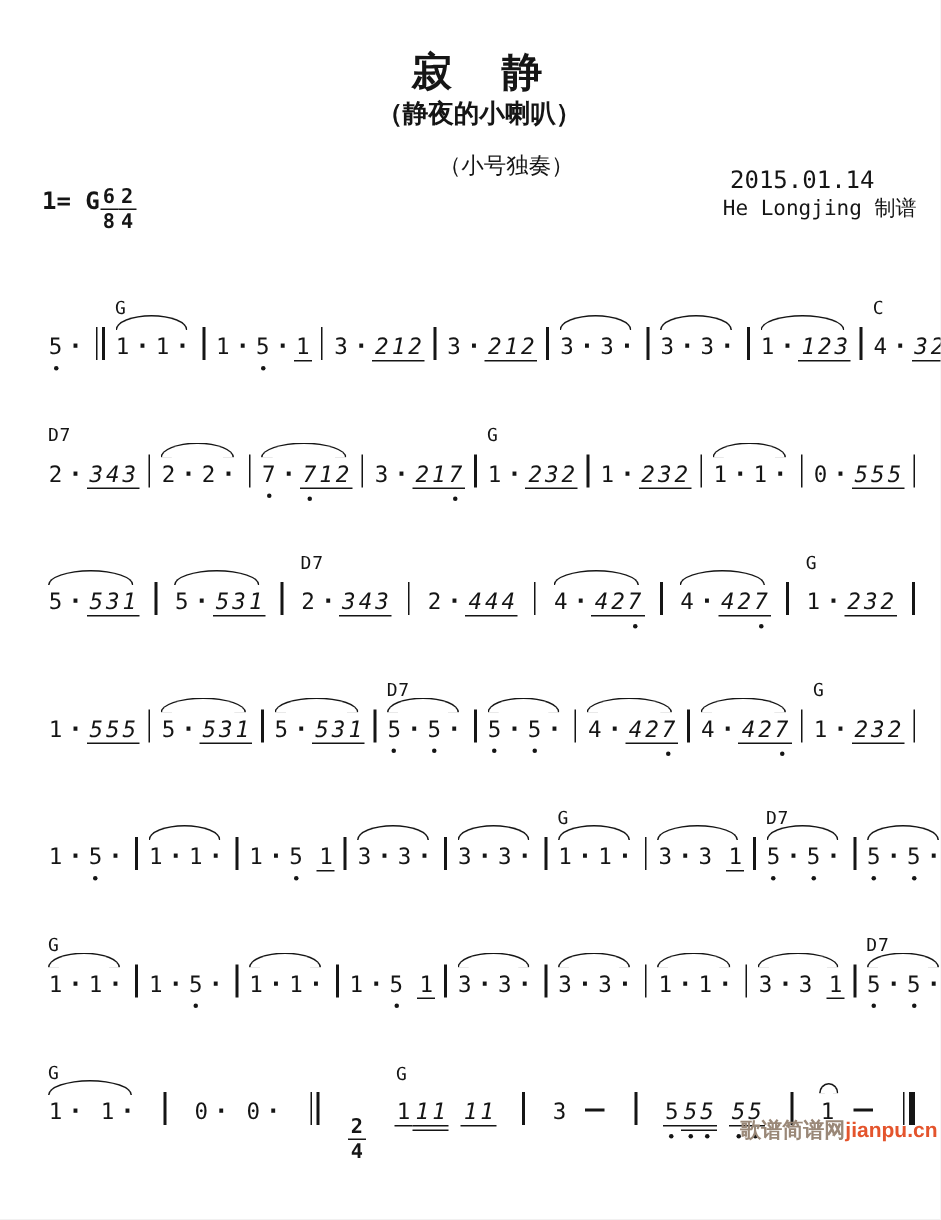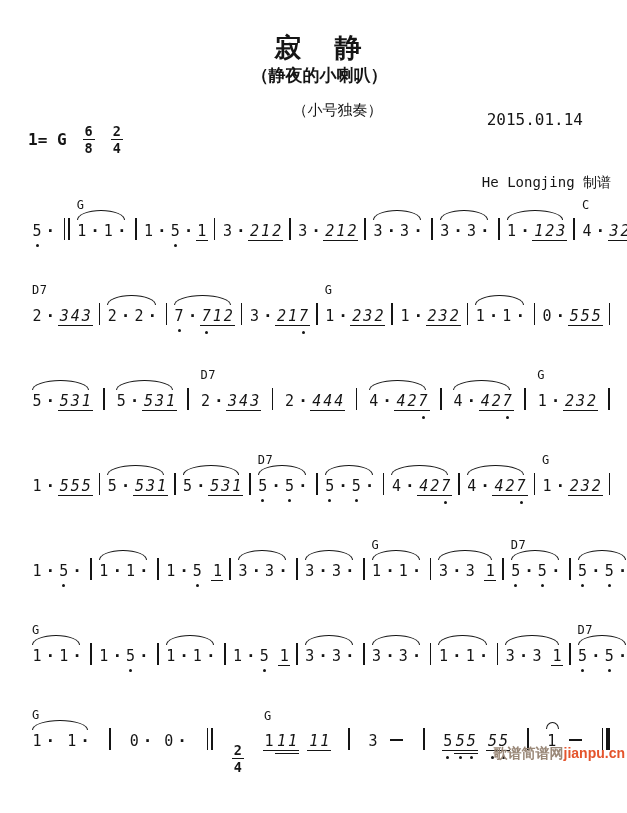--- a/index.html
+++ b/index.html
@@ -10,23 +10,23 @@
     padding-left:12px;
   }
   
   .title{position:absolute;top:30px;left:0;right:0;text-align:center;
     font-family:"Liberation Sans",sans-serif;font-size:27px;font-weight:bold;letter-spacing:3px;}
   .subtitle{position:absolute;top:64px;left:0;right:0;text-align:center;
     font-family:Liberation Serif, serif;font-size:17px;font-weight:bold;}
   .instrument{position:absolute;top:101px;left:0;right:0;text-align:center;
     font-family:"Liberation Sans",sans-serif;font-size:15px;margin-left:36px;}
   .date{position:absolute;top:110px;right:56px;font-size:16px;}
-  .credit{position:absolute;top:130px;right:28px;font-size:14px;margin-top:44px;}
+  .credit{position:absolute;top:130px;right:28px;font-size:14px;}
   .keyrow{position:absolute;top:124px;left:28px;font-size:16px;font-weight:bold;
-    display:flex;align-items:center;gap:16px;}
+    display:flex;gap:0;}
   .frac{display:inline-flex;flex-direction:column;align-items:center;line-height:1.05;
     font-size:13.5px;font-weight:bold;vertical-align:-9px;}
   .frac .num{border-bottom:1.5px solid #151515;padding:0 2px 1px;}
   .frac .den{padding-top:1px;}
   
   .score{position:absolute;top:192px;left:28px;right:26px;}
   .line{display:flex;justify-content:space-between;align-items:baseline;
     padding-top:26px;margin-bottom:36px;font-size:15px;}
   .grp{position:relative;display:inline-block;padding:0 3px;white-space:nowrap;}
   .chord{position:absolute;top:-23px;left:4px;font-size:12px;letter-spacing:0.5px;}

